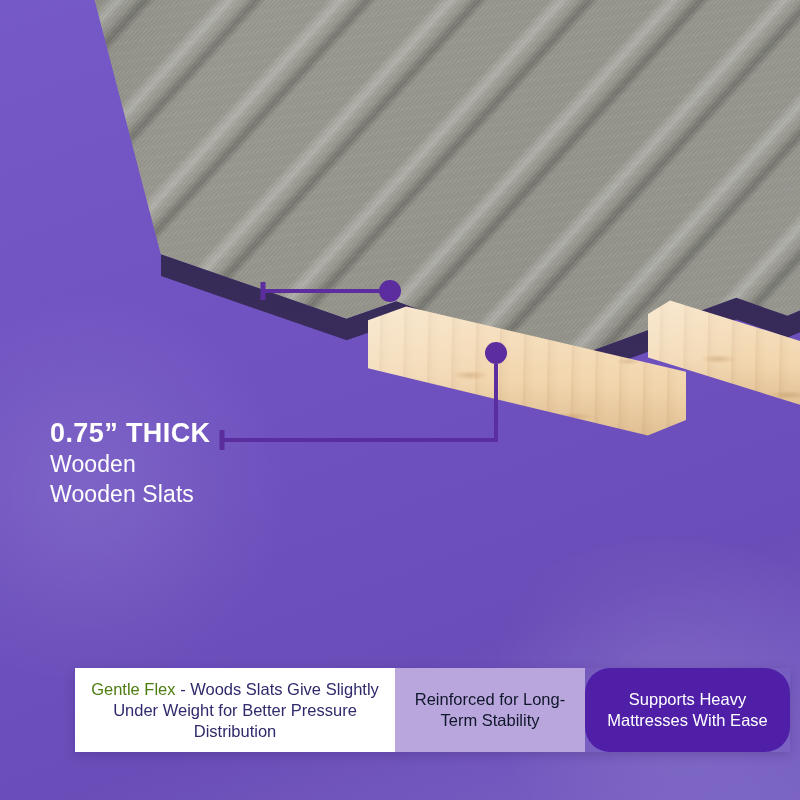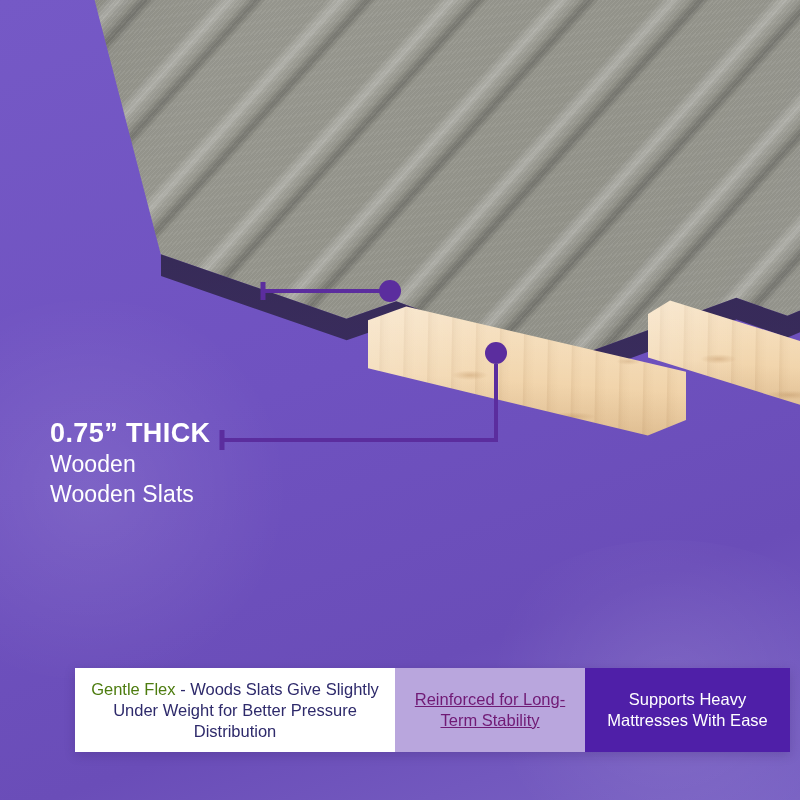--- a/index.html
+++ b/index.html
@@ -209,29 +209,29 @@
   #feature-gentle-flex {
     flex: 0 0 320px;
     background: #ffffff;
     color: #2e2a6b;
     font-size: 16.5px;
   }
   #feature-gentle-flex .emphasis { font-weight: 400; color: #4d7c0f; }
   #feature-reinforced {
     flex: 0 0 190px;
     background: #b9a6dd;
-    color: #701a75;
+    color: #0f172a;
     font-size: 16.5px;
-    text-decoration: underline;
   }
   #feature-supports {
     flex: 1 1 auto;
     background: #4f1fa8;
     color: #ffffff;
     font-size: 16.5px;
+    border-radius: 25px;
   }
 </style>
 </head>
 <body>
 
 <div id="infographic">
 
   <div class="bg-bloom bloom-a"></div>
   <div class="bg-bloom bloom-b"></div>
 

